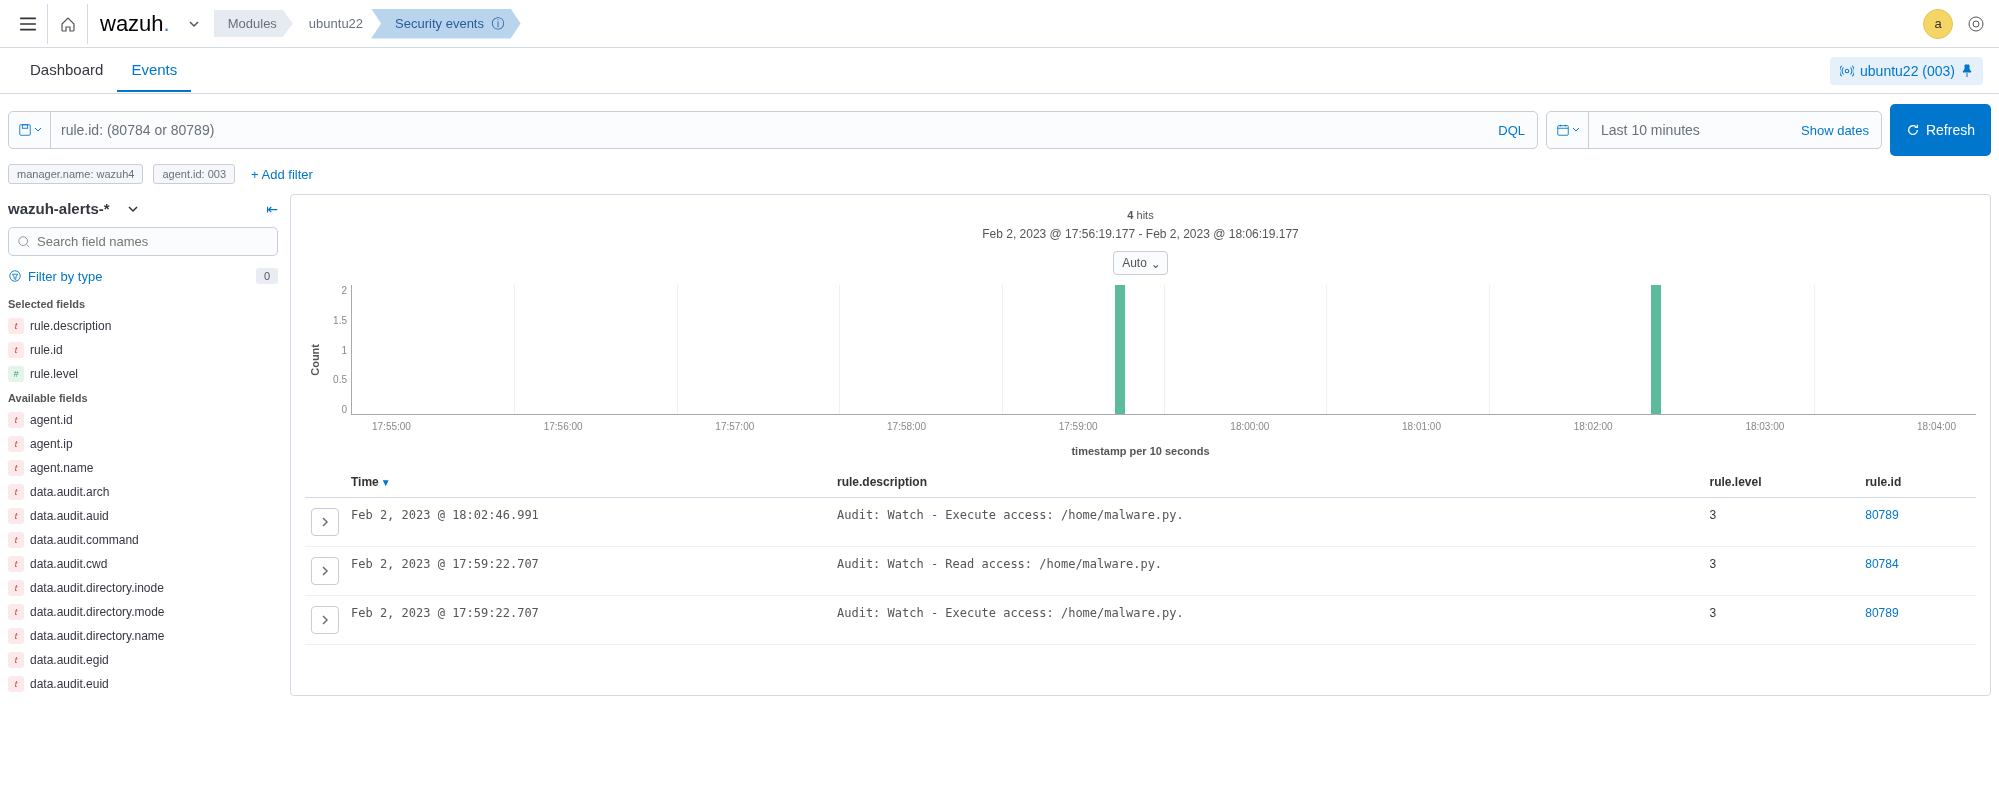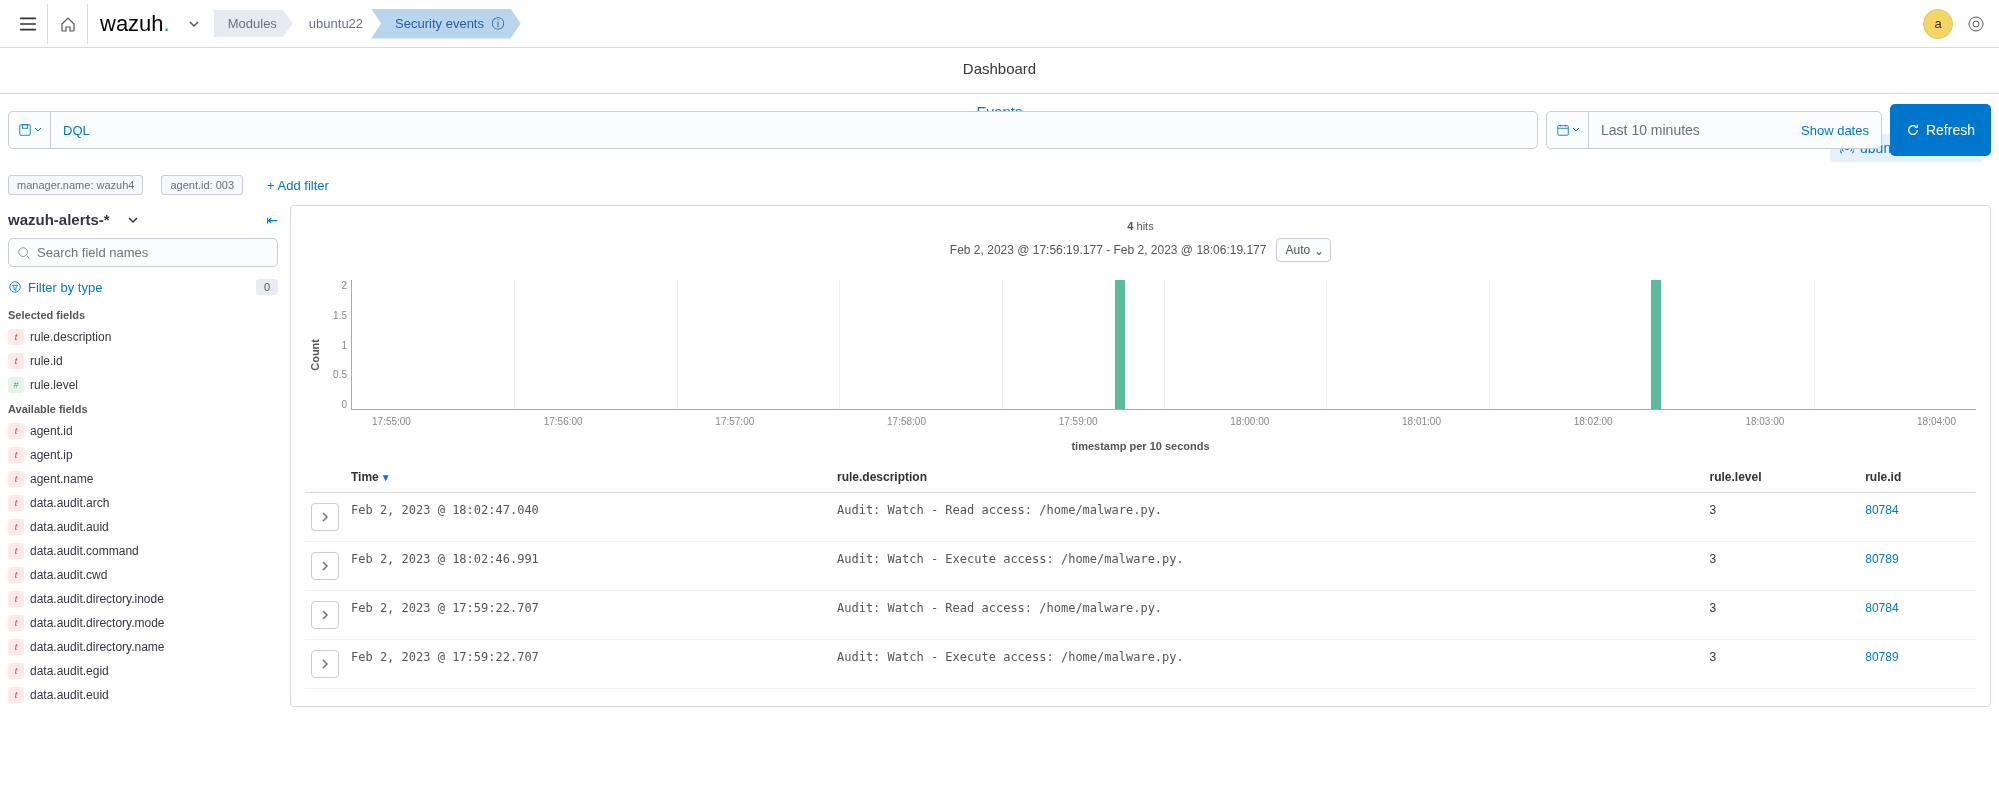--- a/index.html
+++ b/index.html
@@ -16,40 +16,40 @@
 .breadcrumbs { display: flex; align-items: center; gap: 0; margin-left: 8px; }
 .crumb { position: relative; padding: 6px 16px 6px 24px; background: #e6ebf2; color: #6a717d; font-size: 13px; clip-path: polygon(0 0, calc(100% - 10px) 0, 100% 50%, calc(100% - 10px) 100%, 0 100%, 10px 50%); margin-left: -8px; }
 .crumb:first-child { clip-path: polygon(0 0, calc(100% - 10px) 0, 100% 50%, calc(100% - 10px) 100%, 0 100%); padding-left: 14px; margin-left: 0; }
 .crumb.active { background: #b9d5ee; color: #2a5a9e; }
 .crumb.plain { background: transparent; clip-path: none; }
 .spacer-flex { flex: 1; }
 .avatar { width: 30px; height: 30px; border-radius: 50%; background: #f5d565; display: flex; align-items: center; justify-content: center; font-size: 13px; color: #333; margin-right: 8px; border: 1px solid #e0c94f; }
 .help-icn { width: 30px; height: 30px; display: flex; align-items: center; justify-content: center; cursor: pointer; }
 
 
-.sub-tabs { display: flex; align-items: center; height: 46px; border-bottom: 1px solid #d3dae6; padding: 0 16px; flex-direction: column; }
+.sub-tabs { display: flex; align-items: center; height: 46px; border-bottom: 1px solid #d3dae6; padding: 0 16px; }
 .tab { padding: 12px 14px; color: #343741; font-size: 15px; cursor: pointer; border-bottom: 2px solid transparent; }
 .tab.active { color: #07c; border-bottom-color: #07c; }
 .agent-badge { margin-left: auto; background: #e6f0fa; padding: 6px 10px; border-radius: 4px; display: flex; align-items: center; gap: 6px; color: #07c; font-size: 14px; }
 .pin-icon { color: #07c; }
 
 
 .search-row { display: flex; align-items: center; padding: 10px 8px 4px; gap: 8px; }
 .search-left { display: flex; align-items: center; flex: 1; border: 1px solid #c9cdd6; border-radius: 5px; background: #fbfcfd; height: 38px; }
 .search-menu { width: 42px; height: 100%; border-right: 1px solid #c9cdd6; display: flex; align-items: center; justify-content: center; color: #07c; cursor: pointer; gap: 2px; }
 .search-input { flex: 1; border: none; background: transparent; padding: 0 10px; font-size: 14px; color: #69707d; outline: none; }
 .dql { padding: 0 12px; color: #07c; font-size: 13px; cursor: pointer; }
 .date-box { display: flex; align-items: center; border: 1px solid #c9cdd6; border-radius: 5px; background: #fbfcfd; height: 38px; }
 .date-menu { width: 42px; height: 100%; border-right: 1px solid #c9cdd6; display: flex; align-items: center; justify-content: center; color: #07c; cursor: pointer; gap: 2px; }
 .date-text { padding: 0 12px; color: #69707d; font-size: 14px; min-width: 200px; }
 .show-dates { padding: 0 12px; color: #07c; font-size: 13px; cursor: pointer; }
 .refresh-btn { background: #07c; color: #fff; border: none; height: 52px; padding: 0 16px; border-radius: 5px; font-size: 14px; display: flex; align-items: center; gap: 6px; cursor: pointer; }
 
 
-.filter-row { display: flex; align-items: center; padding: 4px 8px 10px; gap: 18px; margin-top: 11px; }
+.filter-row { display: flex; align-items: center; padding: 4px 8px 10px; gap: 10px; }
 .chip { border: 1px solid #c9cdd6; background: #f5f7fa; padding: 3px 8px; border-radius: 3px; font-size: 11px; color: #69707d; cursor: pointer; }
 .add-filter { color: #07c; font-size: 13px; cursor: pointer; margin-left: 6px; }
 
 
 .main { display: flex; padding: 0 8px; gap: 12px; }
 .sidebar { width: 270px; flex-shrink: 0; }
 .index-header { display: flex; align-items: center; justify-content: space-between; padding: 6px 0 10px; }
 .index-name { font-size: 15px; font-weight: 600; display: flex; align-items: center; gap: 18px; cursor: pointer; }
 .collapse-icon { color: #07c; cursor: pointer; font-size: 14px; }
 .field-search-wrap { border: 1px solid #c9cdd6; border-radius: 5px; display: flex; align-items: center; padding: 6px 8px; background: #fbfcfd; margin-bottom: 8px; }
@@ -60,21 +60,21 @@
 .field-section-title { font-size: 11px; font-weight: 700; color: #555; padding: 6px 0 4px; }
 .field-item { display: flex; align-items: center; gap: 6px; padding: 4px 0; font-size: 12px; color: #343741; cursor: pointer; }
 .field-type-badge { display: inline-flex; width: 16px; height: 16px; align-items: center; justify-content: center; font-size: 9px; font-style: italic; border-radius: 3px; }
 .ft-t { background: #fde9ea; color: #c0392b; }
 .ft-n { background: #e6f3ea; color: #27ae60; }
 
 
 .content { flex: 1; border: 1px solid #d3dae6; border-radius: 4px; padding: 10px 14px 0; background: #fff; }
 .hits { text-align: center; font-size: 11px; color: #555; padding: 4px 0 6px; }
 .hits .n { font-weight: 700; }
-.chart-header { display: flex; align-items: center; justify-content: center; gap: 10px; font-size: 12px; color: #555; margin-bottom: 18px; }
+.chart-header { display: flex; align-items: center; justify-content: center; gap: 10px; font-size: 12px; color: #555; margin-bottom: 10px; flex-direction: column; }
 .interval-select { border: 1px solid #c9cdd6; border-radius: 4px; padding: 4px 20px 4px 8px; font-size: 12px; background: #fbfcfd; cursor: pointer; position: relative; }
 .chart-area { position: relative; height: 150px; display: flex; }
 .y-label { writing-mode: vertical-rl; transform: rotate(180deg); font-size: 11px; font-weight: 600; color: #555; align-self: center; padding: 0 4px; }
 .y-axis { display: flex; flex-direction: column; justify-content: space-between; width: 26px; text-align: right; font-size: 10px; color: #888; padding: 0 4px 20px 0; }
 .plot { flex: 1; position: relative; border-left: 1px solid #aaa; border-bottom: 1px solid #aaa; margin-bottom: 20px; }
 .grid-v { position: absolute; top: 0; bottom: 0; width: 1px; background: #eef0f4; }
 .bar { position: absolute; bottom: 0; width: 10px; background: #5bbb9b; }
 .x-ticks { position: absolute; bottom: -18px; left: 0; right: 0; display: flex; justify-content: space-between; font-size: 10px; color: #888; padding: 0 20px; }
 .x-axis-label { text-align: center; font-size: 11px; font-weight: 600; color: #555; padding: 10px 0; }
 
@@ -154,20 +154,21 @@
   <div class="search-left">
     <div class="search-menu">
       <svg width="14" height="14" viewBox="0 0 16 16">
           <rect x="2" y="2" width="12" height="12" rx="1" fill="none" stroke="#07c"></rect>
           <rect x="5" y="2" width="6" height="4" fill="none" stroke="#07c"></rect>
         </svg>
       <svg width="8" height="8" viewBox="0 0 8 8">
           <path d="M1 2l3 3 3-3" fill="none" stroke="#07c"></path>
         </svg>
     </div>
+    <input class="search-input" value="rule.id: (80784 or 80789)" style="">
     <div class="dql">DQL</div>
   </div>
   <div class="date-box">
     <div class="date-menu">
       <svg width="14" height="14" viewBox="0 0 16 16">
           <rect x="2" y="3" width="12" height="11" rx="1" fill="none" stroke="#07c"></rect>
           <path d="M2 6h12M5 2v2M11 2v2" stroke="#07c"></path>
         </svg>
       <svg width="8" height="8" viewBox="0 0 8 8">
           <path d="M1 2l3 3 3-3" fill="none" stroke="#07c"></path>
@@ -342,33 +343,20 @@
           <th style="width:40px"></th>
           <th class="time">
             <span>Time</span><span class="sort-arrow">▼</span>
           </th>
           <th>rule.description</th>
           <th>rule.level</th>
           <th>rule.id</th>
         </tr>
       </thead>
       <tbody id="tbody">
-          <tr>
-            <td>
-              <div class="expand-btn">
-                <svg width="8" height="10" viewBox="0 0 8 10">
-                  <path d="M2 1l4 4-4 4" fill="none" stroke="#69707d" stroke-width="1.5"></path>
-                </svg>
-              </div>
-            </td>
-            <td class="mono">Feb 2, 2023 @ 18:02:47.040</td>
-            <td class="mono">Audit: Watch - Read access: /home/malware.py.</td>
-            <td>3</td>
-            <td><span class="link">80784</span></td>
-          </tr>
           <tr>
             <td>
               <div class="expand-btn">
                 <svg width="8" height="10" viewBox="0 0 8 10">
                   <path d="M2 1l4 4-4 4" fill="none" stroke="#69707d" stroke-width="1.5"></path>
                 </svg>
               </div>
             </td>
             <td class="mono">Feb 2, 2023 @ 18:02:46.991</td>
             <td class="mono">Audit: Watch - Execute access: /home/malware.py.</td>

